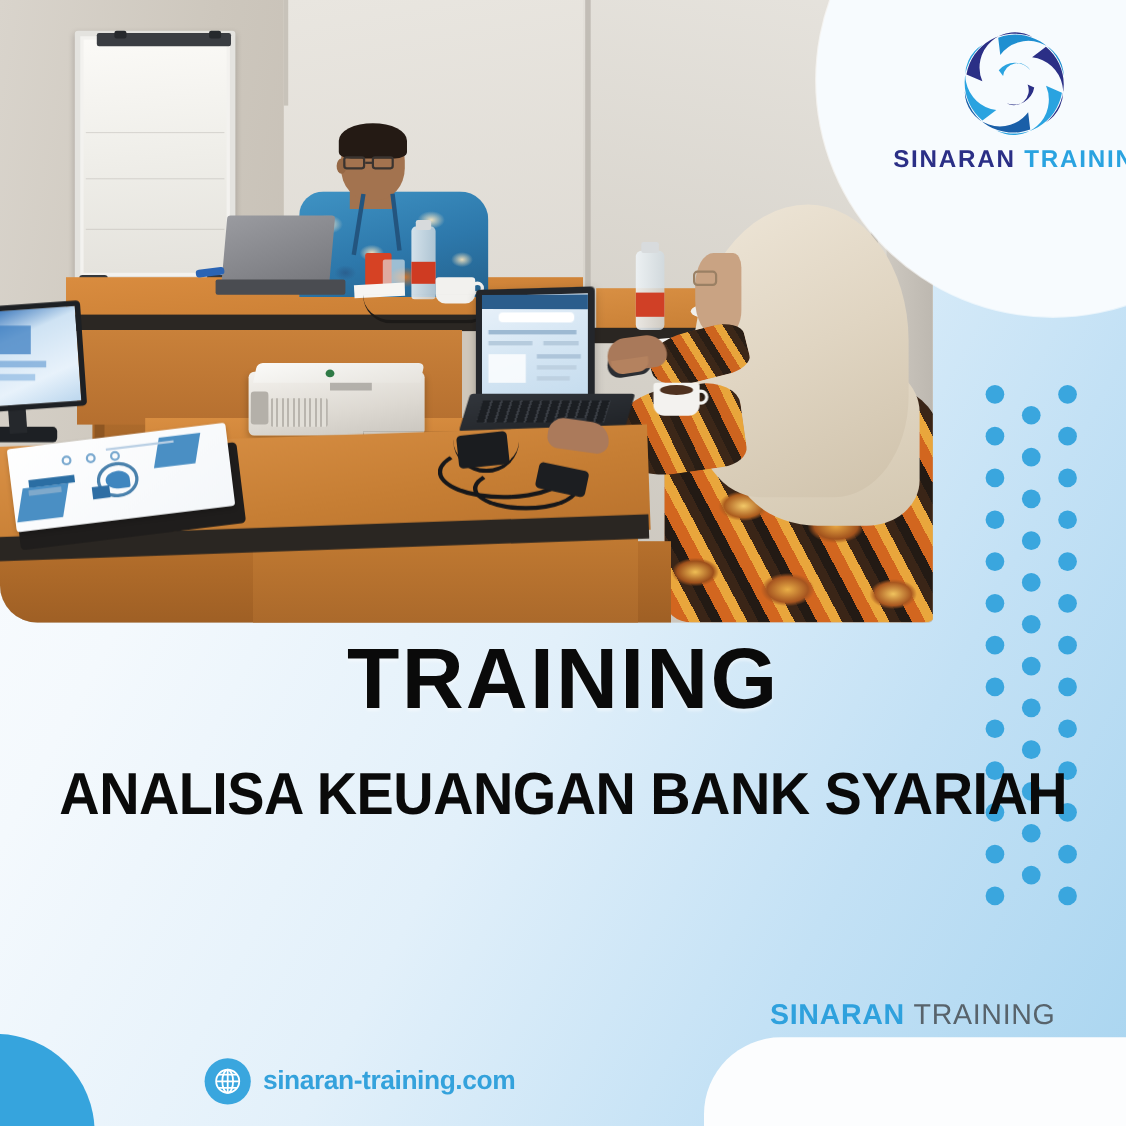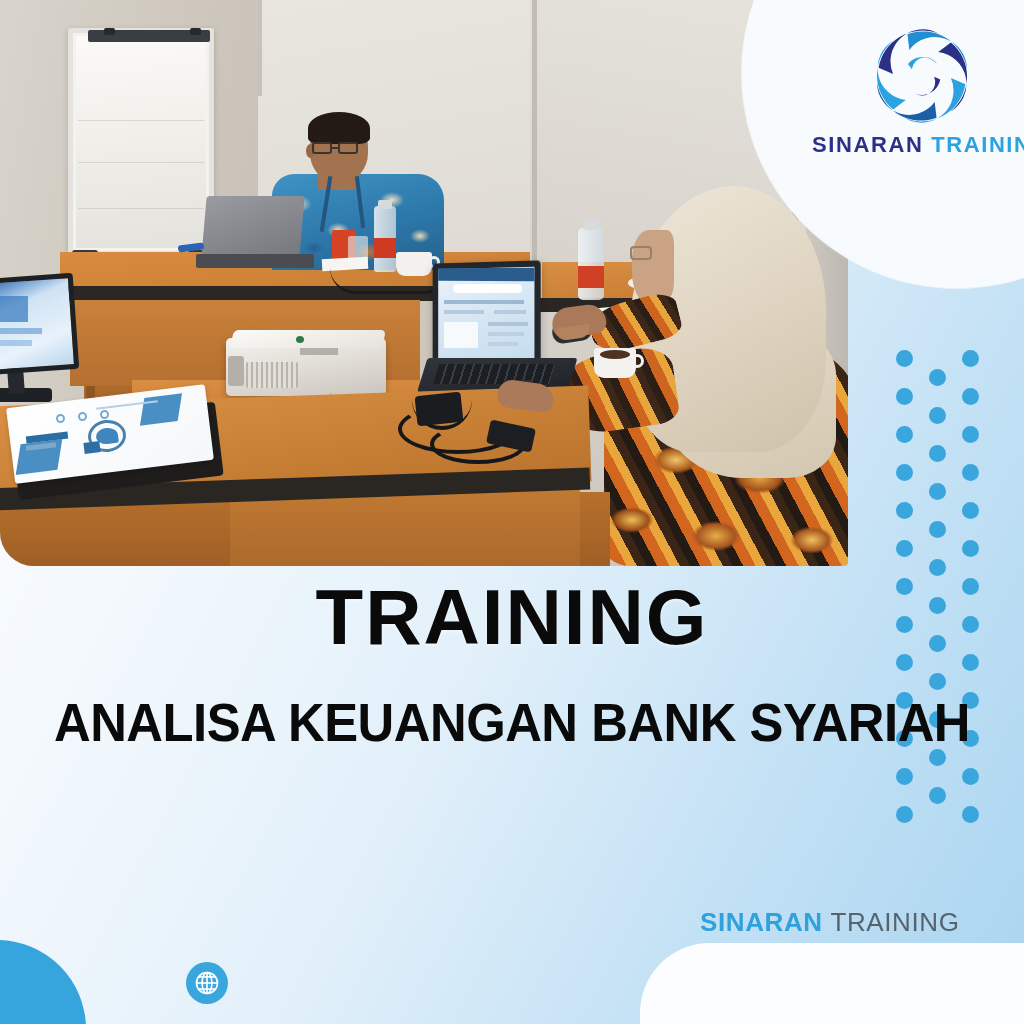--- a/index.html
+++ b/index.html
@@ -661,19 +661,20 @@
     <span class="globe-circle">
       <svg width="28" height="28" viewBox="0 0 24 24" fill="none" stroke="#ffffff" stroke-width="1.4">
         <circle cx="12" cy="12" r="9"></circle>
         <ellipse cx="12" cy="12" rx="4.2" ry="9"></ellipse>
         <line x1="3" y1="12" x2="21" y2="12"></line>
         <line x1="4.6" y1="6.8" x2="19.4" y2="6.8"></line>
         <line x1="4.6" y1="17.2" x2="19.4" y2="17.2"></line>
         <line x1="12" y1="3" x2="12" y2="21"></line>
       </svg>
     </span>
+    <span class="site-text">sinaran-training.com</span>
   </div>
 
   <div class="foot-brand">
     <span class="fb1">SINARAN</span><span>&nbsp;</span><span class="fb2">TRAINING</span>
   </div>
 
 </div>
 
 </body></html>

